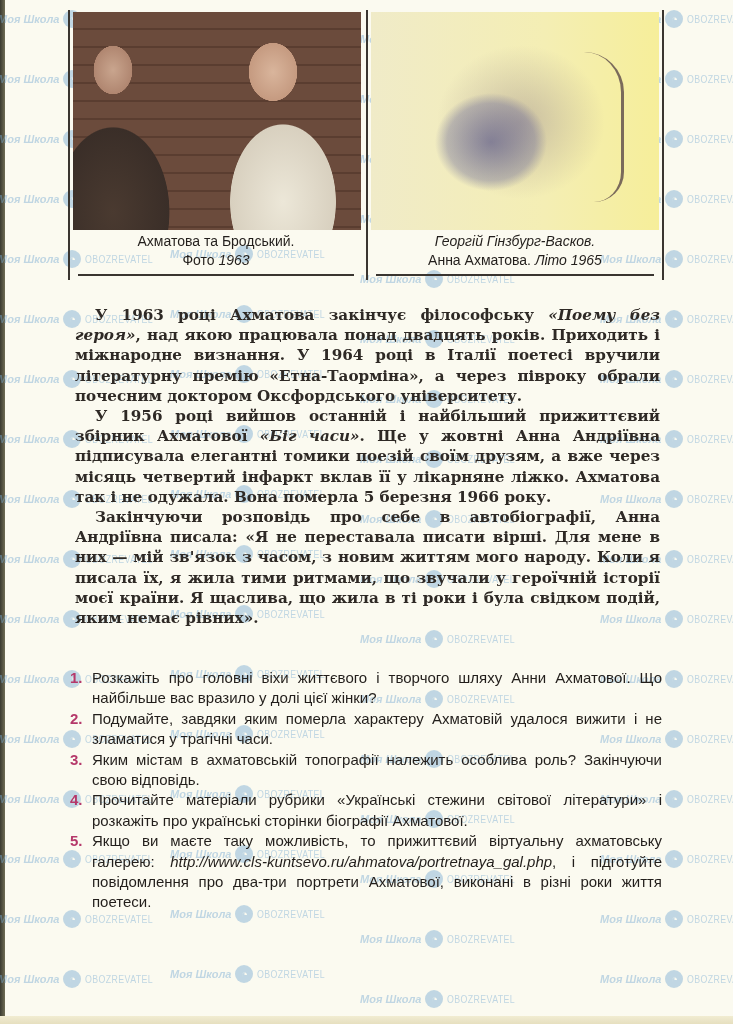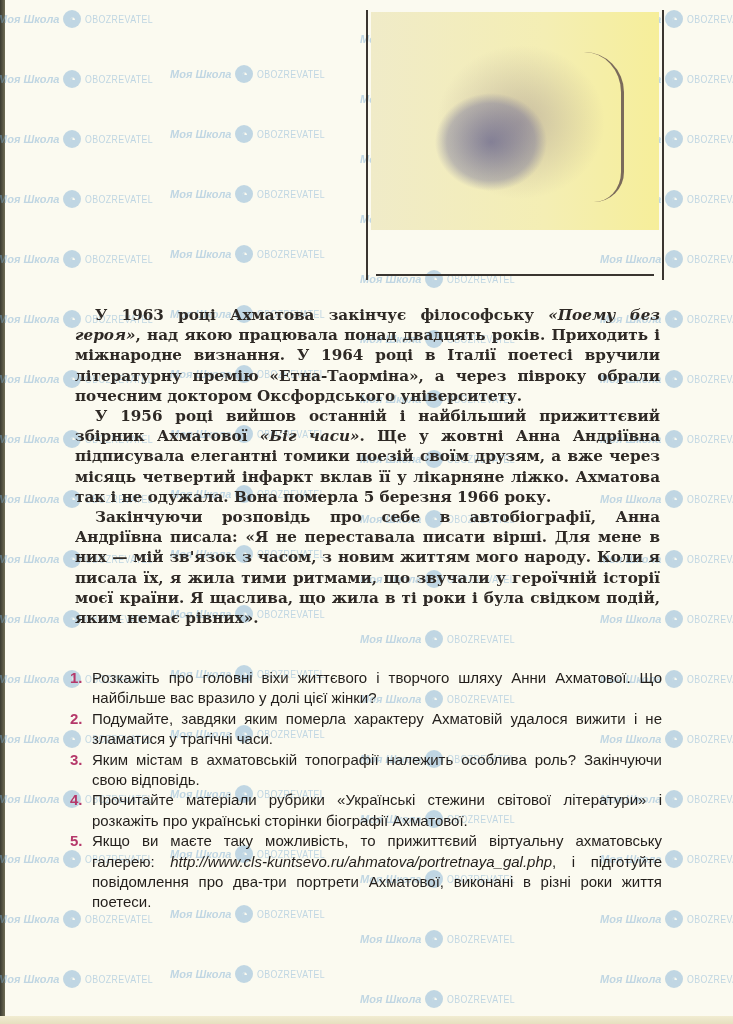--- a/index.html
+++ b/index.html
@@ -431,25 +431,35 @@
       <span class="wm-brand">OBOZREVATEL</span>
     </div>
     <div class="wm" style="left: 360px; top: 990px;">
       <span class="wm-school">Моя Школа</span>
       <span class="wm-logo">◔</span>
       <span class="wm-brand">OBOZREVATEL</span>
     </div>
   </div>
 
 <div class="figures">
+  <div class="fig fig-left">
+    <div class="photo"></div>
+    <div class="caption">
+      <div>Ахматова та Бродський.</div>
+      <div><span>Фото </span><span class="it">1963</span></div>
+    </div>
+    <div class="caption-rule"></div>
+  </div>
   <div class="fig fig-right">
     <div class="sketch">
       <div class="sketch-profile"></div>
     </div>
     <div class="caption">
+      <div class="it">Георгій Гінзбург-Васков.</div>
+      <div><span>Анна Ахматова. </span><span class="it">Літо 1965</span></div>
     </div>
     <div class="caption-rule"></div>
   </div>
 </div>
 
 <div class="text">
   <p><span>У 1963 році Ахматова закінчує філософську </span><span class="bi">«Поему без героя»</span><span>, над якою працювала понад двадцять років. Приходить і міжнародне визнання. У 1964 році в Італії поетесі вручили літературну премію «Етна-Таорміна», а через півроку обрали почесним доктором Оксфордського університету.</span></p>
   <p><span>У 1956 році вийшов останній і найбільший прижиттєвий збірник Ахматової </span><span class="bi">«Біг часи»</span><span>. Ще у жовтні Анна Андріївна підписувала елегантні томики поезій своїм друзям, а вже через місяць четвертий інфаркт вклав її у лікарняне ліжко. Ахматова так і не одужала. Вона померла 5 березня 1966 року.</span></p>
   <p>Закінчуючи розповідь про себе в автобіографії, Анна Андріївна писала: «Я не переставала писати вірші. Для мене в них — мій зв'язок з часом, з новим життям мого народу. Коли я писала їх, я жила тими ритмами, що звучали у героїчній історії моєї країни. Я щаслива, що жила в ті роки і була свідком подій, яким немає рівних».</p>
 </div>

